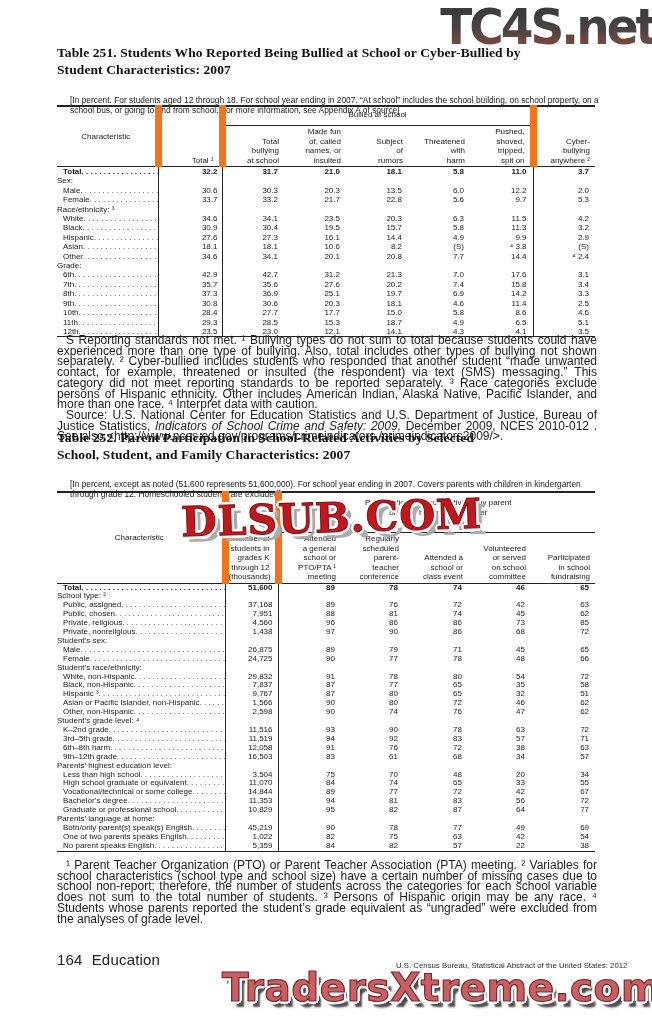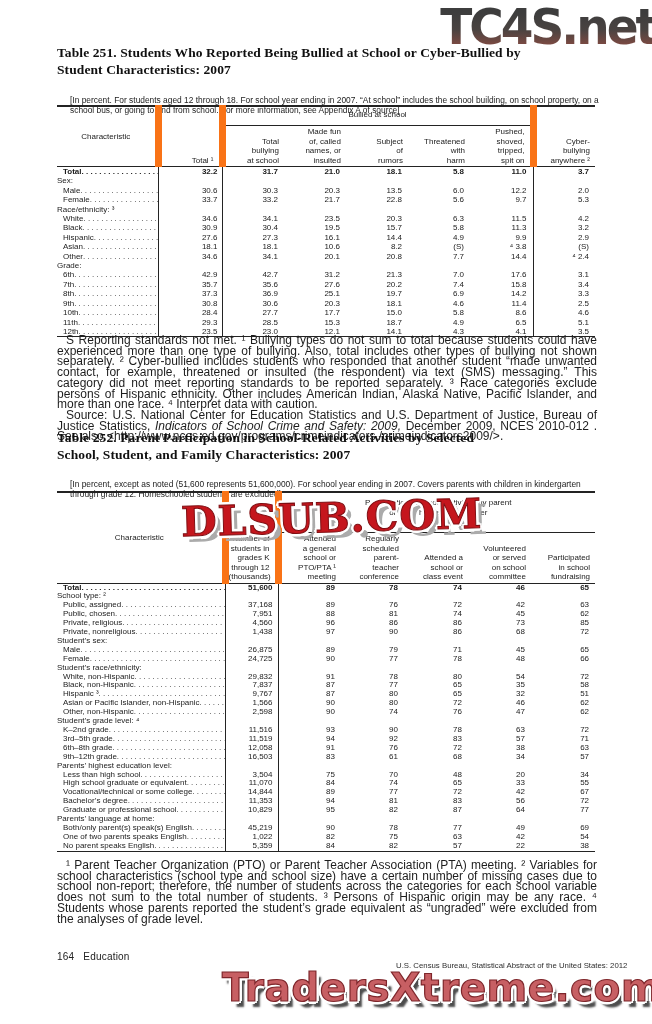--- a/index.html
+++ b/index.html
@@ -38,21 +38,21 @@
   .dots{flex:1 1 auto;overflow:hidden;white-space:nowrap;min-width:0;color:#1b1b1b;}
   .dots::after{content:" . . . . . . . . . . . . . . . . . . . . . . . . . . . . . . . . . . . . . . . . . . . . . . . . . . . . . . . . . . . . . . . . . . . . . . . . ";}
   .bold{font-weight:bold;}
 
   
   .fnblock{font-size:12px;line-height:10.7px;text-align:justify;color:#1d1d1d;width:540px;}
   .fnblock p{margin:0;text-indent:9px;}
   .fnblock i{font-style:italic;}
 
   
-  .pagefoot{font-size:10px;color:#222;letter-spacing:.2px;}
+  .pagefoot{font-size:15px;color:#222;letter-spacing:.2px;}
   .pagefoot .num{margin-right:9px;}
   .footright{font-size:7.8px;color:#2e2e2e;}
 
   
   .wm{pointer-events:none;white-space:nowrap;}
   .wm-top{top:-2px;right:-3px;font-family:"DejaVu Sans",sans-serif;font-weight:bold;
           font-size:47px;letter-spacing:-3px;transform:scaleY(1.04);transform-origin:top right;
           color:#4a4440;}
   @supports ((-webkit-background-clip:text) or (background-clip:text)){
     .wm-top{background:linear-gradient(to bottom,#3d3d3d 25%,#494341 55%,#7c4a42 82%,#ad8678 100%);
@@ -688,21 +688,21 @@
           <td>11,519</td>
           <td>94</td>
           <td>92</td>
           <td>83</td>
           <td>57</td>
           <td>71</td>
         </tr>
         <tr>
           <td class="lab ind">
             <div class="labwrap">
-              <span class="txt">6th–8th grade</span>
+              <span class="txt">6th–8th harm</span>
               <span class="dots"></span>
             </div>
           </td>
           <td>12,058</td>
           <td>91</td>
           <td>76</td>
           <td>72</td>
           <td>38</td>
           <td>63</td>
         </tr>

